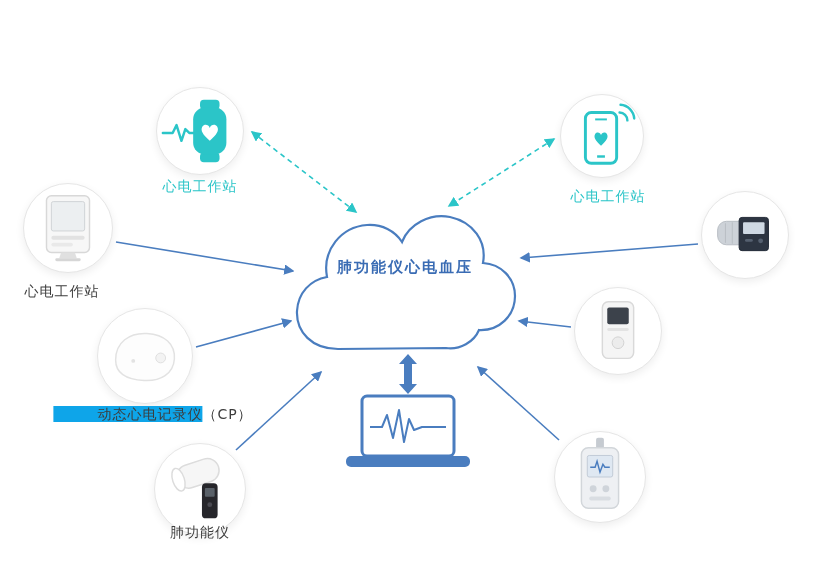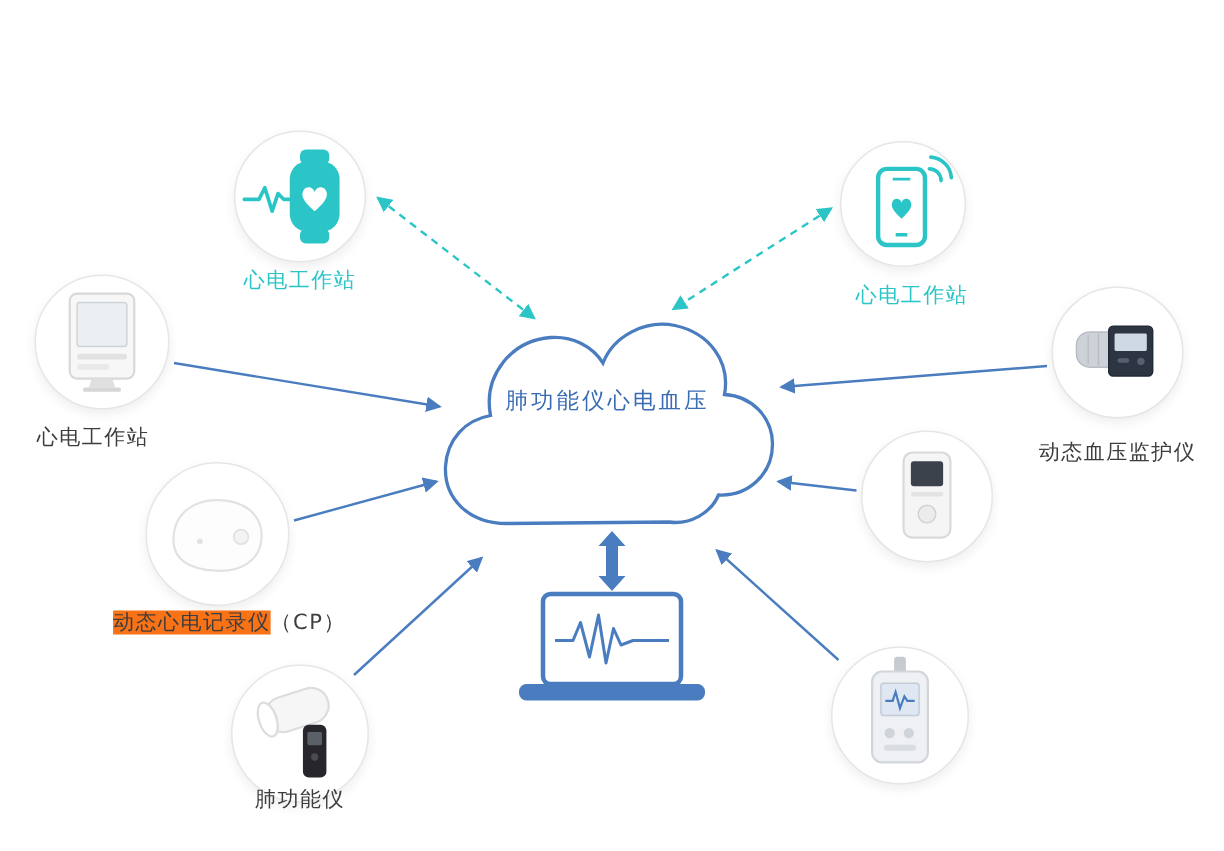--- a/index.html
+++ b/index.html
@@ -25,32 +25,33 @@
     position:absolute;
     transform:translateX(-50%);
     font-size:14px;
     white-space:nowrap;
     text-align:center;
     z-index:3;
     letter-spacing:1px;
   }
   .label.teal{color:#2bc5c8;}
   .label.dark{color:#3d3d3d;}
-  .label .hl{background:#f97316;}
+  .label .hl{background:#0ea5e9;padding-left:44px;}
   .cloud-text{
     position:absolute;
     left:405px;top:254px;
     transform:translateX(-50%);
     text-align:center;
     color:#3a6cb4;
     font-size:15px;
     line-height:26px;
     letter-spacing:2px;
     white-space:nowrap;
     z-index:2;
+    font-weight:bold;
   }
 </style>
 </head>
 <body>
 
 <div class="canvas">
 
   <svg class="layer" width="816" height="567" viewBox="0 0 816 567">
     <defs>
       <marker id="mblue" viewBox="0 0 10 10" refX="8.5" refY="5" markerWidth="6.5" markerHeight="6.5" orient="auto-start-reverse">
@@ -157,21 +158,20 @@
     <svg width="88" height="88" viewBox="0 0 88 88">
       <rect x="16" y="30" width="50" height="24" rx="9" fill="#cdd2d8" stroke="#b8bdc4" stroke-width="1"></rect>
       <line x1="24" y1="32" x2="24" y2="52" stroke="#b8bdc4" stroke-width="1"></line>
       <line x1="31" y1="31" x2="31" y2="53" stroke="#b8bdc4" stroke-width="1"></line>
       <rect x="38" y="26" width="30" height="34" rx="3" fill="#2d3542" stroke="#222a36" stroke-width="1"></rect>
       <rect x="42" y="31" width="22" height="12" rx="1" fill="#cfd9e4"></rect>
       <rect x="44" y="48" width="8" height="3" rx="1.5" fill="#556070"></rect>
       <circle cx="60" cy="50" r="2.5" fill="#556070"></circle>
     </svg>
   </div>
-  <div class="label dark" style="left:745px;top:293px">动态血压监护仪</div>
 
   <div class="node" style="left:574px;top:287px;width:88px;height:88px">
     <svg width="88" height="88" viewBox="0 0 88 88">
       <rect x="28" y="14" width="32" height="58" rx="6" fill="#f5f5f5" stroke="#d9d9d9" stroke-width="1.5"></rect>
       <rect x="33" y="20" width="22" height="17" rx="2" fill="#3c424b"></rect>
       <rect x="33" y="41" width="22" height="3" rx="1.5" fill="#e3e3e3"></rect>
       <circle cx="44" cy="56" r="6" fill="#ececec" stroke="#d2d2d2" stroke-width="1"></circle>
     </svg>
   </div>
 

